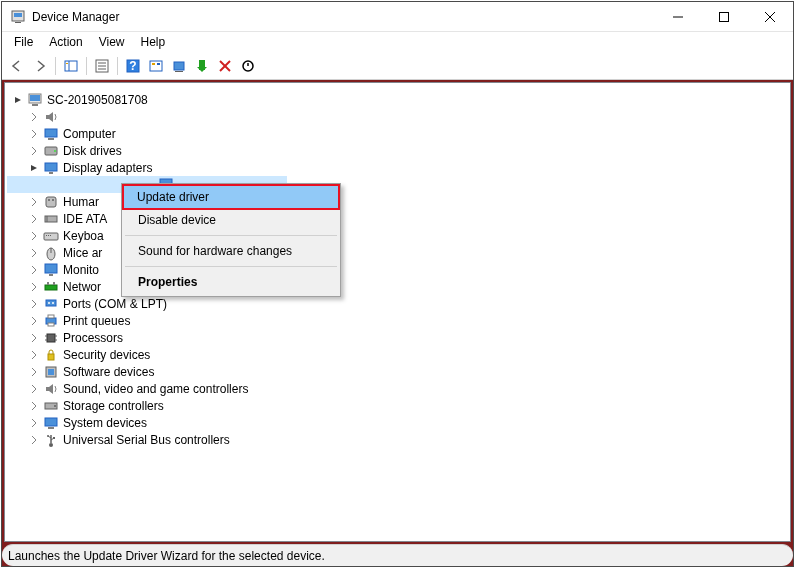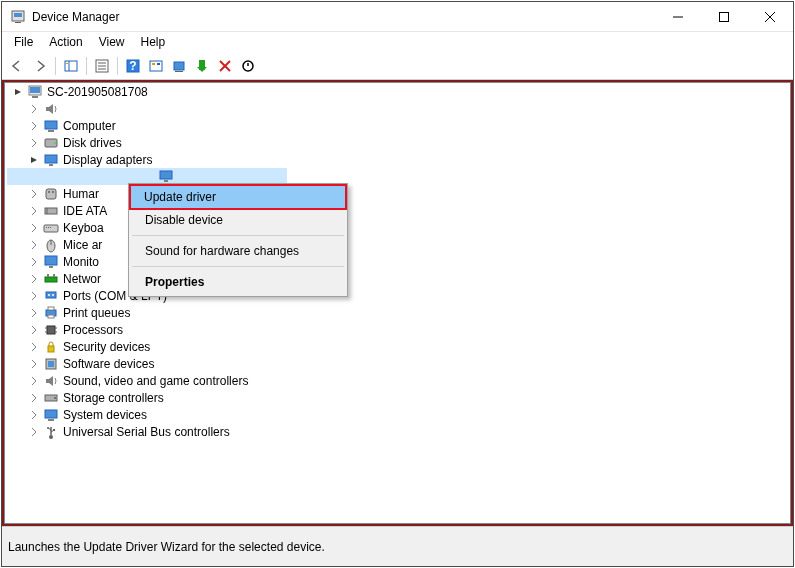--- a/index.html
+++ b/index.html
@@ -13,37 +13,37 @@
     .titlebar-btn { width: 46px; height: 30px; display: flex; align-items: center; justify-content: center; cursor: pointer; }
     
     .menubar { height: 20px; display: flex; align-items: center; padding: 0 4px; background: #fff; }
     .menu-item { padding: 10px 8px; cursor: pointer; }
     
     .toolbar { height: 28px; display: flex; align-items: center; padding: 2px 4px; background: #fff; border-bottom: 1px solid #d0d0d0; gap: 1px; }
     .toolbar-btn { width: 22px; height: 22px; display: flex; align-items: center; justify-content: center; cursor: pointer; border: 1px solid transparent; }
     .toolbar-sep { width: 1px; height: 18px; background: #d0d0d0; margin: 0 3px; }
     
     .content { flex: 1; padding: 2px; position: relative; }
-    .tree { border: 1px solid #828790; width: 100%; height: 100%; padding: 0 2px; background: #fff; overflow: hidden; position: relative; }
+    .tree { border: 1px solid #828790; width: 100%; height: 100%; padding: 8px 2px; background: #fff; overflow: hidden; position: relative; }
     .tree-row { display: flex; align-items: center; height: 17px; padding-left: 4px; }
     .tree-arrow { width: 14px; height: 14px; display: flex; align-items: center; justify-content: center; cursor: pointer; }
     .tree-icon { width: 16px; height: 16px; margin: 0 4px 0 2px; display: flex; align-items: center; justify-content: center; }
     .tree-label { white-space: nowrap; }
     .indent-1 { padding-left: 20px; }
     .indent-2 { padding-left: 40px; flex-direction: column; }
     .selected { background: #cce8ff; }
     .selected .tree-label { }
     
     .context-menu { position: absolute; background: #f0f0f0; border: 1px solid #a0a0a0; box-shadow: 3px 3px 4px rgba(0,0,0,0.25); width: 220px; z-index: 100; padding: 2px; }
     .ctx-item { padding: 5px 14px; cursor: pointer; }
     .ctx-item.highlighted { background: #91c9f7; border: 2.5px solid #e81123; margin: -2px; padding: 4px 13px; }
     .ctx-sep { height: 1px; background: #d0d0d0; margin: 3px 1px; }
     .ctx-item.bold { font-weight: bold; }
     
-    .statusbar { height: 40px; display: flex; align-items: center; padding: 0 6px; border-top: 1px solid #d0d0d0; background: #f0f0f0; }
+    .statusbar { height: 22px; display: flex; align-items: center; padding: 0 6px; border-top: 1px solid #d0d0d0; background: #f0f0f0; border-radius: 11px; }
     
     svg { display: block; }
   </style>
 </head>
 <body>
 
 <div class="window">
 
   <div class="titlebar">
     <span class="titlebar-icon">
@@ -469,21 +469,21 @@
               <circle cx="8" cy="13" r="2" fill="#606060"></circle>
               <line x1="8" y1="3" x2="8" y2="11" stroke="#606060" stroke-width="1.5"></line>
               <path d="M8 6 L5 4 M8 8 L11 6" stroke="#606060"></path>
               <circle cx="5" cy="4" r="1" fill="#606060"></circle>
               <rect x="10" y="5" width="2" height="2" fill="#606060"></rect>
             </svg>
           </span>
         <span class="tree-label">Universal Serial Bus controllers</span>
       </div>
 
-      <div class="context-menu" style="left:123px; top:100px;">
+      <div class="context-menu" style="left:116px; top:100px;">
         <div class="ctx-item highlighted">Update driver</div>
         <div class="ctx-item">Disable device</div>
         <div class="ctx-sep"></div>
         <div class="ctx-item">Sound for hardware changes</div>
         <div class="ctx-sep"></div>
         <div class="ctx-item bold">Properties</div>
       </div>
 
     </div>
   </div>

